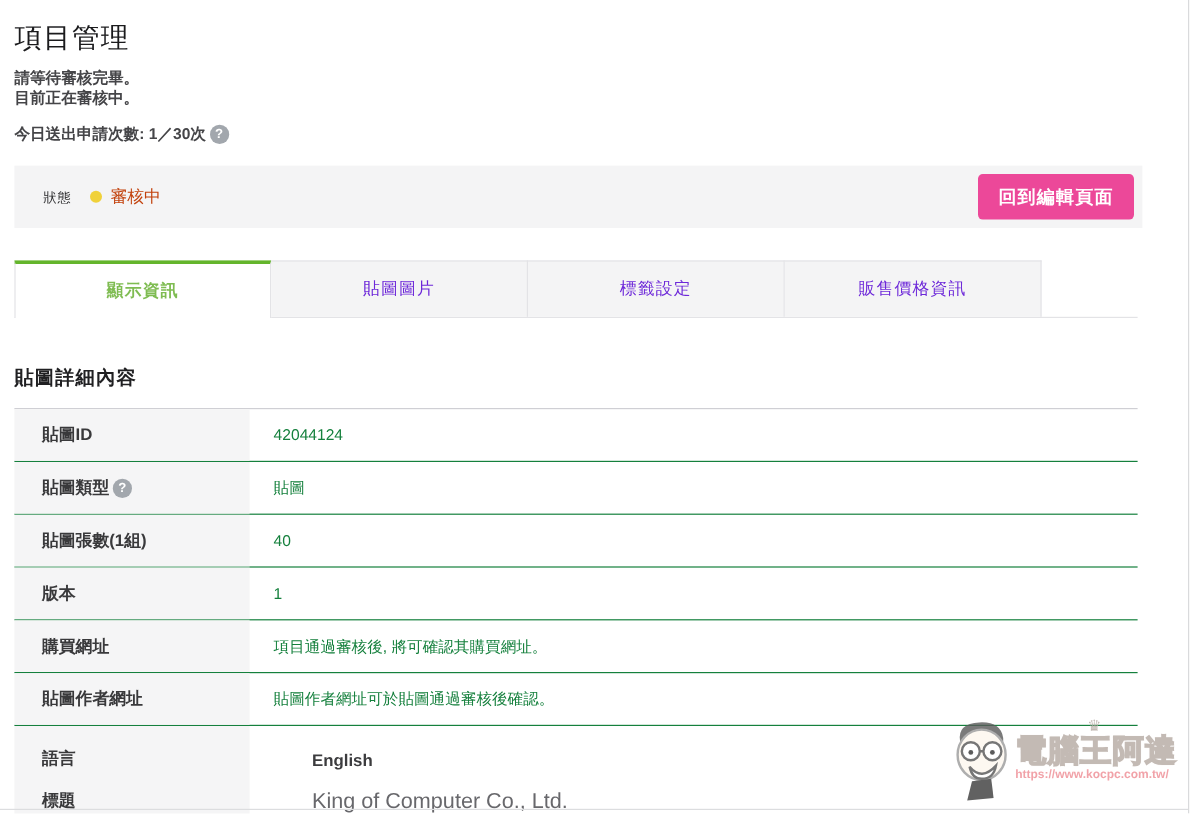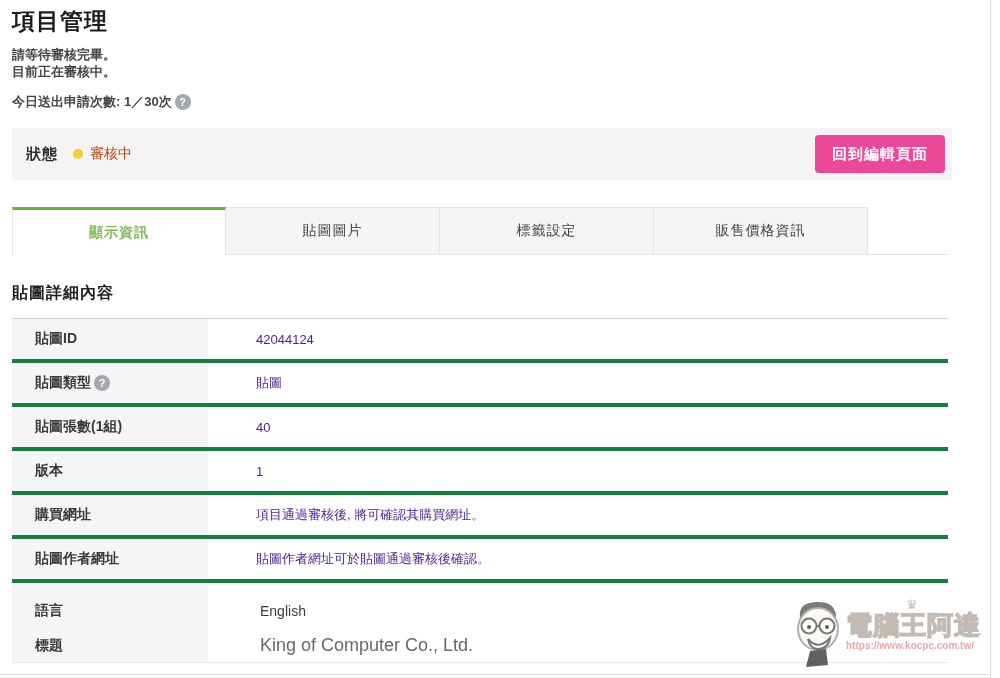--- a/index.html
+++ b/index.html
@@ -7,71 +7,71 @@
   body {
     font-family:"Liberation Sans","DejaVu Sans",sans-serif;
     background:#ffffff;
     position:relative;
     overflow:hidden;
     color:#333;
   }
   .content { padding-left:12px; }
 
   
-  .page-title { font-size:23px; font-weight:bold; color:#1b1b1d; padding-top:6px; letter-spacing:1px; }
+  .page-title { font-size:23px; font-weight:normal; color:#1b1b1d; padding-top:16px; letter-spacing:1px; }
   .note-block { margin-top:9px; font-size:13px; font-weight:bold; color:#454548; line-height:17px; }
   .request-line { margin-top:13px; font-size:13px; font-weight:bold; color:#454548; display:flex; align-items:center; }
   .help-icon {
     width:16px; height:16px; border-radius:50%; background:#a2a7ad; color:#fff;
     font-size:11px; font-weight:bold; display:inline-flex; align-items:center; justify-content:center;
     margin-left:3px; flex:0 0 auto; cursor:default;
   }
 
   
   .status-bar {
     margin-top:17px; width:940px; height:52px; background:#f4f4f5;
     display:flex; align-items:center; position:relative;
   }
-  .status-label { margin-left:14px; font-size:15px; font-weight:bold; color:#2c2c2e; letter-spacing:1px; }
+  .status-label { margin-left:24px; font-size:11px; font-weight:normal; color:#2c2c2e; letter-spacing:1px; }
   .status-dot { width:10px; height:10px; border-radius:50%; background:#f0d13a; margin:0 7px 0 15px; }
   .status-value { font-size:14px; color:#c2410c; }
   .edit-btn {
     position:absolute; right:7px; top:7px; height:38px; padding:0 17px;
     background:#ec4899; border-radius:4px; color:#fff; font-size:15px; font-weight:bold;
     display:flex; align-items:center; cursor:pointer; letter-spacing:1px;
   }
 
   
   .tabs { margin-top:27px; width:936px; display:flex; align-items:flex-end; border-bottom:1px solid #e3e3e6; }
   .tab {
     width:214px; height:47px; display:flex; align-items:center; justify-content:center;
     font-size:14px; cursor:pointer; letter-spacing:1px;
   }
-  .tab.inactive { background:#f4f4f5; border-top:1px solid #e3e3e6; border-right:1px solid #e3e3e6; color:#404040; }
+  .tab.inactive { background:#f4f4f5; border-top:1px solid #e3e3e6; border-right:1px solid #e3e3e6; color:#6d28d9; }
   .tab.active {
     background:#fff; height:48px; margin-bottom:-1px;
     border-top:3px solid #64b52c; border-left:1px solid #e3e3e6; border-right:1px solid #e3e3e6;
     color:#7fbc52; font-weight:bold;
   }
 
   
-  .section-heading { margin-top:28px; font-size:16px; font-weight:bold; color:#202022; letter-spacing:1px; }
+  .section-heading { margin-top:40px; font-size:16px; font-weight:bold; color:#202022; letter-spacing:1px; }
   .detail-table { margin-top:14px; width:936px; border-top:1px solid #cfcfd4; }
-  .row { display:flex; min-height:44px; border-bottom:4px solid #15803d;gap:28px; }
+  .row { display:flex; min-height:44px; border-bottom:1px solid #15803d; }
   .row-label {
     width:196px; background:#f5f5f6; display:flex; align-items:center; padding-left:23px;
     font-size:14px; font-weight:bold; color:#39393b;
   }
-  .row-value { flex:1; display:flex; align-items:center; padding-left:20px; font-size:13px; color:#4c1d95; }
+  .row-value { flex:1; display:flex; align-items:center; padding-left:20px; font-size:13px; color:#15803d; }
   .lang-row { display:flex; height:80px; border-bottom:1px solid #e9e9ec;gap:32px; }
   .lang-labels { width:196px; background:#f5f5f6; padding:10px 0 0 23px; }
   .lang-values { flex:1; padding:10px 0 0 20px; }
   .lang-line { height:35px; display:flex; align-items:center; font-size:14px; font-weight:bold; color:#39393b; }
   .val-line { height:35px; display:flex; align-items:center; font-size:18px; color:#68686c; }
-  .val-line.bold { font-weight:normal; color:#3c3c3e; font-size:14px; }
+  .val-line.bold { font-weight:bold; color:#3c3c3e; font-size:14px; }
 
   
   .window-right { position:absolute; left:990px; top:0; width:1px; height:678px; background:#d9dadc; }
   .window-bottom { position:absolute; left:0; top:674px; width:990px; height:1px; background:#dcdddf; }
 
   
   .watermark { position:absolute; left:792px; top:597px; width:200px; opacity:0.8; pointer-events:none; }
   .wm-inner { display:flex; align-items:flex-start; }
   .wm-face { flex:0 0 auto; margin-right:2px; }
   .wm-textcol { position:relative; padding-top:14px; }

